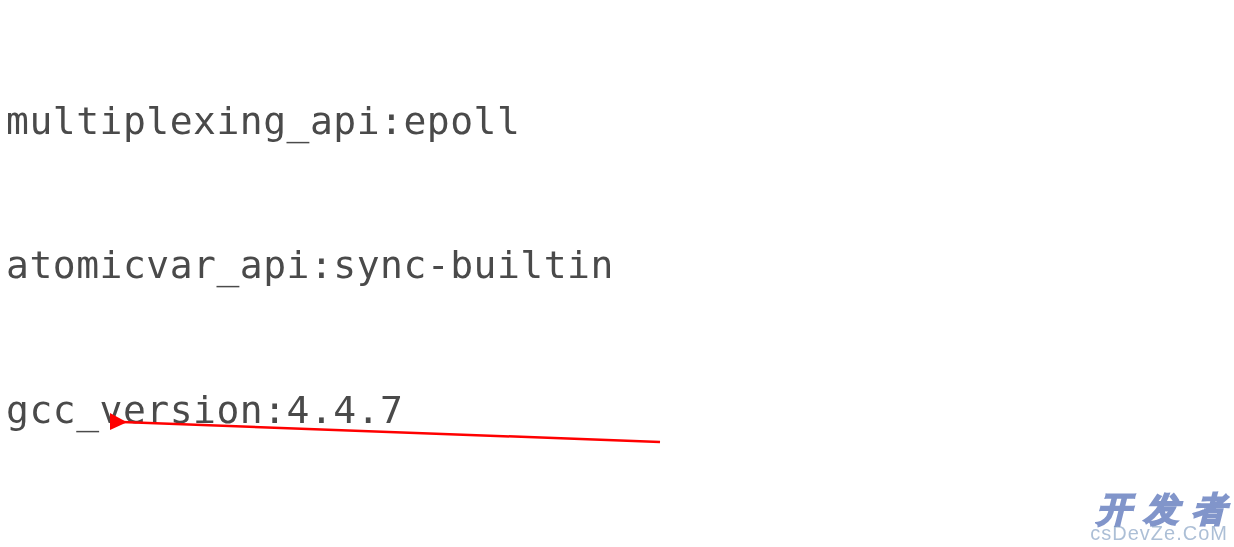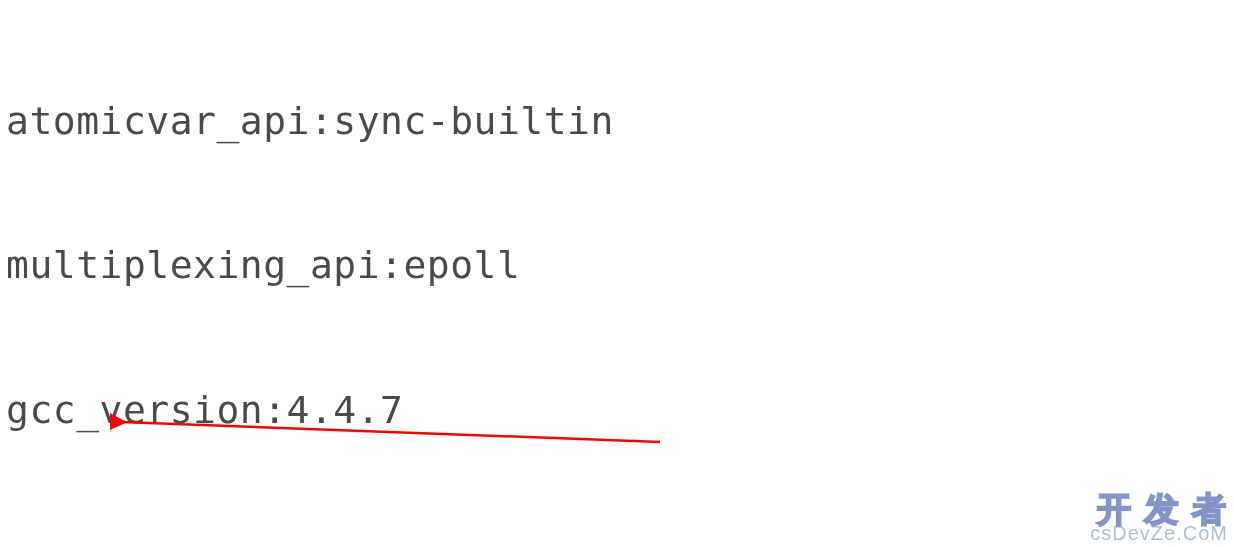--- a/index.html
+++ b/index.html
@@ -39,37 +39,38 @@
   }
   .wm-main {
     font-family: "Arial", sans-serif;
     font-weight: 700;
     font-size: 34px;
     line-height: 1.0;
     color: #1b3fa0;
     -webkit-text-stroke: 2px #1b3fa0;
     letter-spacing: 2px;
     opacity: 0.55;
+    font-style: italic;
   }
   .wm-sub {
     font-family: "Arial", sans-serif;
     font-size: 20px;
     color: #6a8bb5;
     letter-spacing: 1px;
     margin-top: -4px;
     opacity: 0.55;
     text-align: right;
   }
 </style>
 </head>
 <body>
 
 <div class="terminal">
+  <span class="line">multiplexing_api:epoll</span>
   <span class="line">atomicvar_api:sync-builtin</span>
-  <span class="line">multiplexing_api:epoll</span>
   <span class="line">gcc_version:4.4.7</span>
   
   
   
   
   
   
   
   
 </div>

